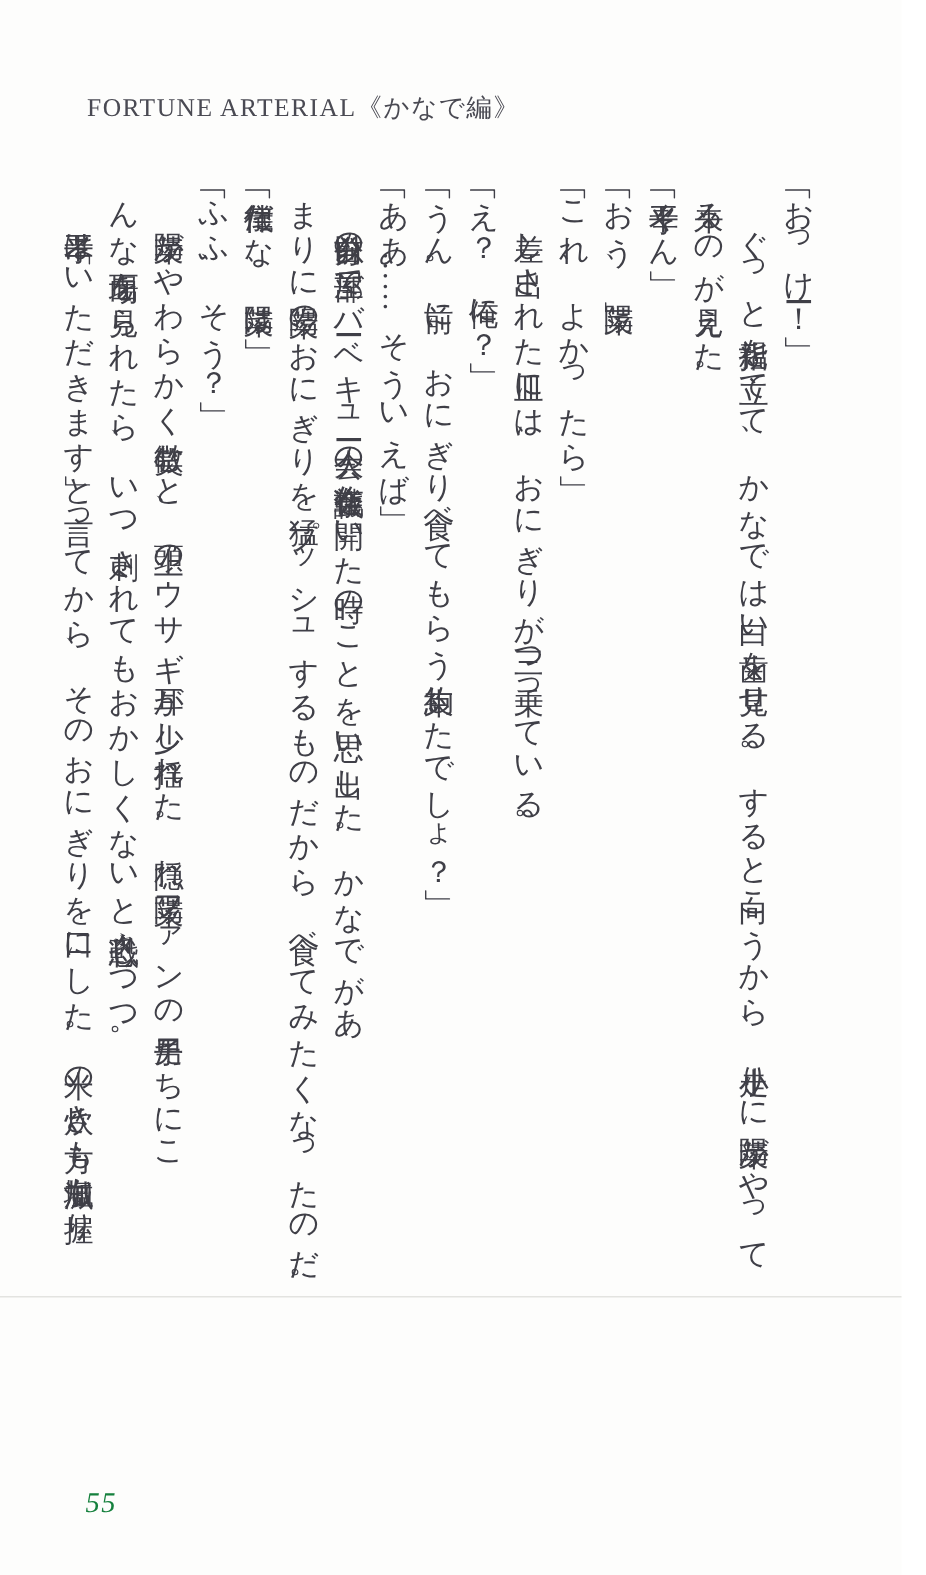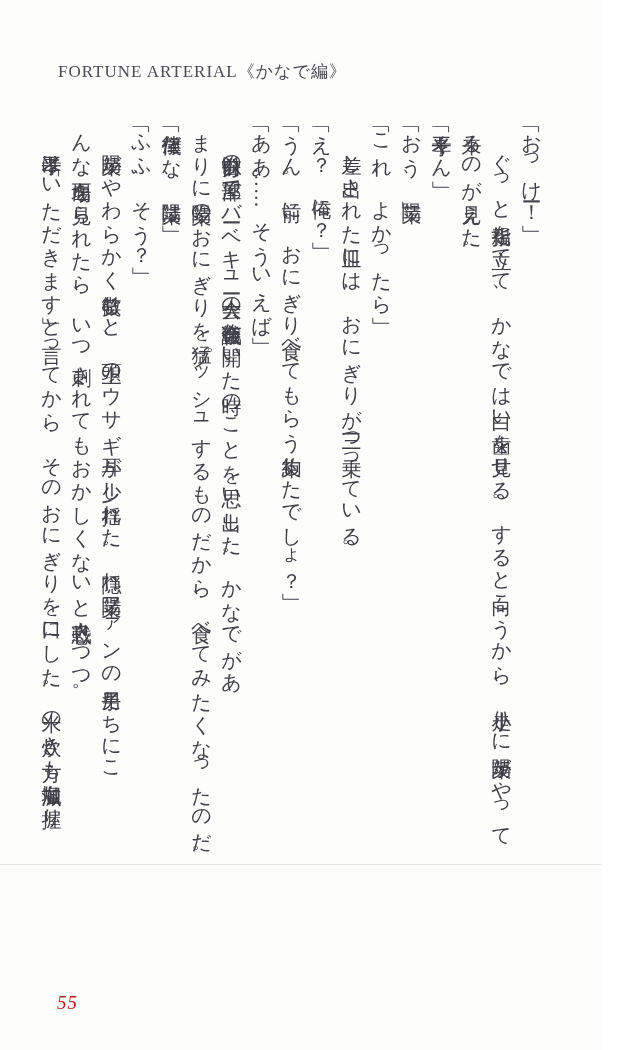--- a/index.html
+++ b/index.html
@@ -51,21 +51,21 @@
   }
   .line.indent {
     text-indent: 1em;
   }
   .page-number {
     position: absolute;
     left: 57px;
     top: 992px;
     font-size: 19px;
     font-style: italic;
-    color: #b91c1c;
+    color: #15803d;
     letter-spacing: 1px;
   }
 </style>
 </head>
 <body>
 
 <div class="page">
 
   <div class="running-header">FORTUNE ARTERIAL《かなで編》</div>
 

